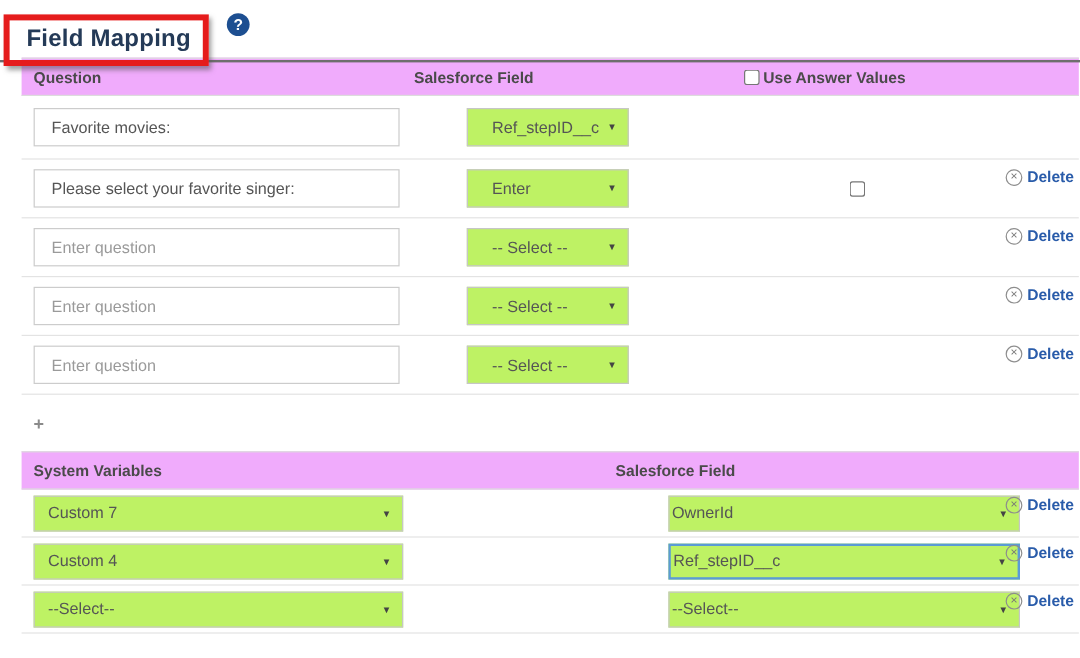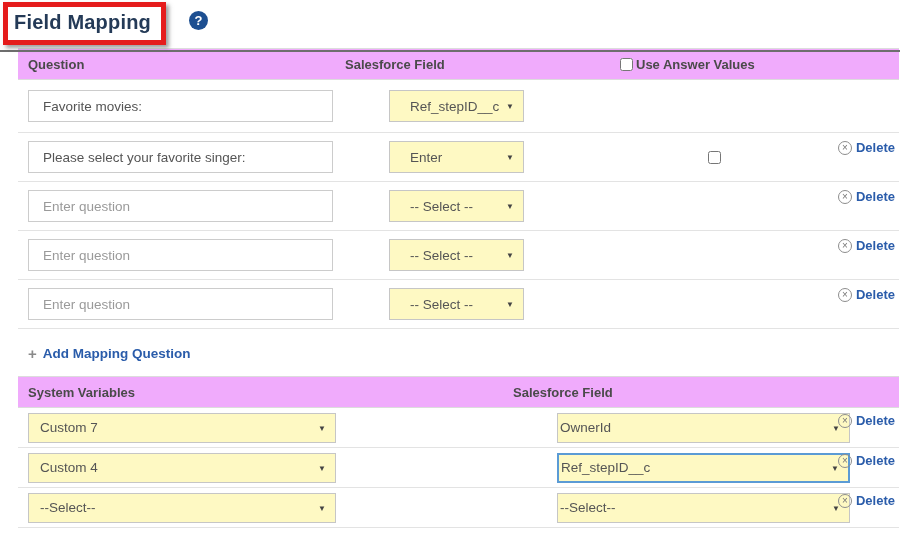--- a/index.html
+++ b/index.html
@@ -3,23 +3,23 @@
 <meta charset="utf-8">
 <style>
   * { margin:0; padding:0; box-sizing:border-box; }
   html,body { background:#fff; }
   body { font-family:"Liberation Sans", sans-serif; color:#555; }
   .page { position:relative; width:900px; height:548px; background:#fff; overflow:hidden; }
 
   
   .title-row { position:relative; height:48px; }
   .red-box {
-    position:absolute; left:3px; top:2px;
+    position:absolute; left:3px; top:12px;
     border:5px solid #e51c1c; background:transparent;
-    padding:4px 10px 6px 6px;
+    padding:4px 10px 6px 14px;
     box-shadow:3px 3px 4px rgba(80,80,80,.55);
     z-index:2;
   }
   .page-title { font-size:20px; font-weight:bold; color:#243a57; letter-spacing:.2px; }
   .help-icon {
     position:absolute; left:189px; top:11px; z-index:3;
     width:19px; height:19px; border-radius:50%;
     background:#1d4f91; color:#fff; font-size:13px; font-weight:bold;
     display:flex; align-items:center; justify-content:center; cursor:pointer;
   }
@@ -41,21 +41,21 @@
   .t1 .trow { height:49px; }
   .t1 .trow.first { height:53px; }
 
   .q-input {
     width:305px; height:32px; border:1px solid #ccc; background:#fff;
     padding:0 10px 0 14px; font-family:"Liberation Sans", sans-serif;
     font-size:13.5px; color:#555; outline:none;
   }
   .q-input::placeholder { color:#9a9a9a; opacity:1; }
 
-  .sel { position:relative; height:32px; border:1px solid #c6c6c6; background:#fef9c3;
+  .sel { position:relative; height:32px; border:1px solid #c6c6c6; background:#bef264;
     font-size:13.5px; color:#555; cursor:pointer; display:flex; align-items:center; }
   .sel .arrow { position:absolute; right:9px; top:50%; transform:translateY(-50%);
     font-size:8px; color:#444; pointer-events:none; }
   .sel-t1 { width:135px; padding-left:20px; }
 
   .chk { width:13px; height:13px; margin:0 3px 0 0; cursor:pointer; }
 
   .del { position:absolute; right:4px; display:flex; align-items:center; gap:4px;
     text-decoration:none; cursor:pointer; }
   .del-x { width:14px; height:14px; border:1px solid #8d8d8d; border-radius:50%;
@@ -179,21 +179,20 @@
       <div class="c3"></div>
       <a class="del">
         <span class="del-x">×</span>
         <span class="del-txt">Delete</span>
       </a>
     </div>
   </div>
 
   <a class="add-row">
     <span class="add-plus">+</span>
-    <span class="add-label">Add Mapping Question</span>
   </a>
 
   <div class="tbl t2">
     <div class="thead">
       <div class="c1">System Variables</div>
       <div class="c2">Salesforce Field</div>
     </div>
 
     <div class="trow">
       <div class="c1">

